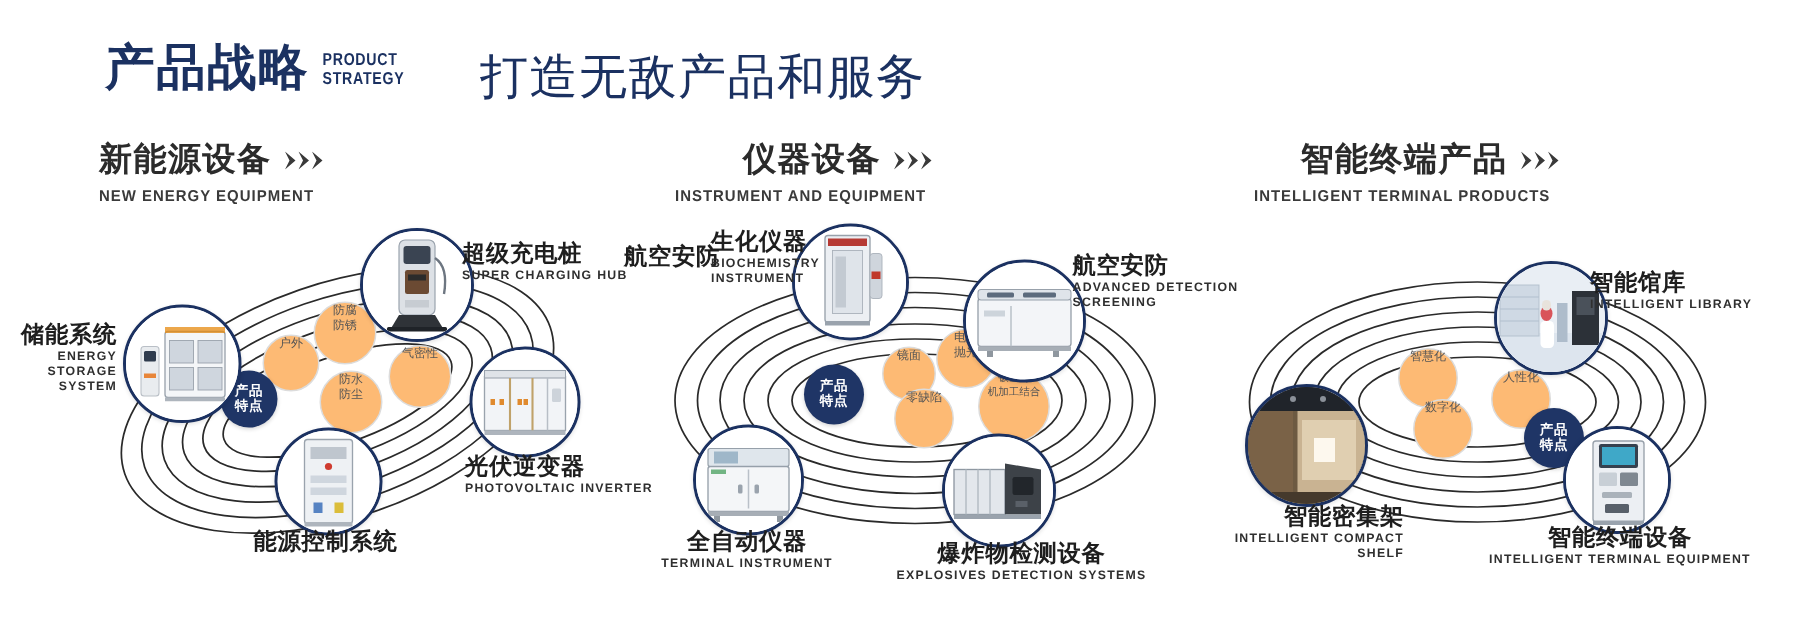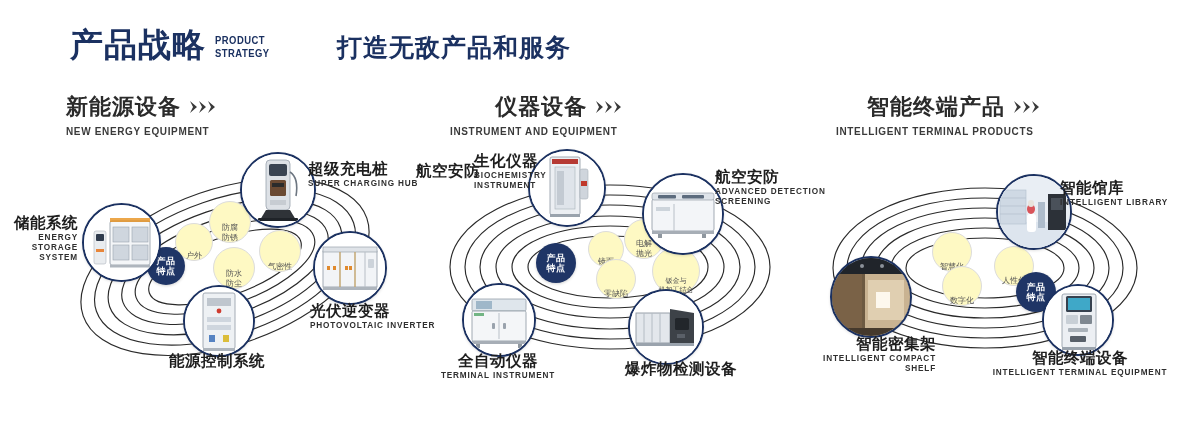--- a/index.html
+++ b/index.html
@@ -12,21 +12,21 @@
 
   
   .hdr{position:absolute;left:70px;top:28px;display:flex;align-items:flex-end;}
   .hdr-cn{
     font-size:33px;font-weight:bold;color:#1b3161;letter-spacing:1px;
     line-height:1;font-family:"DejaVu Sans","Liberation Sans",sans-serif;
   }
   .hdr-en{margin-left:9px;margin-bottom:2px;color:#1b3161;font-weight:bold;
     font-size:11.5px;line-height:12.5px;letter-spacing:.6px;
     transform:scaleX(.82);transform-origin:left bottom;}
-  .hdr-sub{position:absolute;left:337px;top:35px;font-size:25px;font-weight:bold;
+  .hdr-sub{position:absolute;left:320px;top:35px;font-size:32px;font-weight:normal;
     color:#1b3161;letter-spacing:1px;line-height:1;
     font-family:"DejaVu Sans","Liberation Sans",sans-serif;}
 
   
   .sect{position:absolute;}
   .sect-row{display:flex;align-items:center;justify-content:flex-end;}
   .sect-cn{font-size:22px;font-weight:bold;color:#2b2b2b;letter-spacing:1px;
     font-family:"DejaVu Sans","Liberation Sans",sans-serif;line-height:1;}
   .chev{margin-left:9px;display:flex;align-items:center;gap:1px;}
   .chev svg{display:block;}
@@ -35,22 +35,22 @@
 
   
   .cluster{position:absolute;}
   .rings{position:absolute;left:0;top:0;}
 
   .node{position:absolute;border-radius:50%;background:#fff;
     border:2.6px solid #1b3161;overflow:hidden;
     box-shadow:0 1px 3px rgba(0,0,0,.12);}
   .node .art{position:absolute;left:0;top:0;width:100%;height:100%;}
 
-  .feat{position:absolute;border-radius:50%;background:#fef9c3;
-    border:1px solid #dcdcdc;display:flex;align-items:flex-end;justify-content:center;
+  .feat{position:absolute;border-radius:50%;background:#fdba74;
+    border:1px solid #dcdcdc;display:flex;align-items:flex-start;justify-content:center;
     text-align:center;color:#555;font-size:8px;line-height:9.5px;
     font-family:"DejaVu Sans","Liberation Sans",sans-serif;}
   .badge{position:absolute;border-radius:50%;background:#1f3566;color:#fff;
     display:flex;align-items:center;justify-content:center;text-align:center;
     font-size:9px;line-height:10.5px;font-weight:bold;letter-spacing:.5px;
     font-family:"DejaVu Sans","Liberation Sans",sans-serif;
     box-shadow:0 1px 3px rgba(0,0,0,.18);}
 
   .lbl{position:absolute;}
   .lbl .cn{font-size:15.5px;font-weight:bold;color:#1e1e1e;letter-spacing:.5px;
@@ -333,20 +333,21 @@
         <line x1="22" y1="22" x2="22" y2="52" stroke="#b4bcc4" stroke-width="1"></line>
         <line x1="30" y1="22" x2="30" y2="52" stroke="#b4bcc4" stroke-width="1"></line>
         <path d="M40 18 L64 22 L64 52 L40 52 Z" fill="#3d4248"></path>
         <rect x="45" y="27" width="14" height="12" rx="1.5" fill="#22262b"></rect>
         <rect x="47" y="43" width="8" height="4" fill="#5a6068"></rect>
         <rect x="6" y="52" width="58" height="3" fill="#9aa3ad"></rect>
       </svg>
     </div>
     <div class="lbl c" style="left:146px;top:206px;width:210px;">
       <div class="cn">爆炸物检测设备</div>
+      <div class="en">EXPLOSIVES DETECTION SYSTEMS</div>
     </div>
   </div>
 
   <div class="cluster" style="left:820px;top:160px;width:330px;height:210px;">
 
     <svg class="rings" width="330" height="210" viewBox="0 0 330 210">
       <g fill="none" stroke="#2a2a2a" stroke-width="1.15">
         <ellipse cx="165" cy="108" rx="152" ry="80"></ellipse>
         <ellipse cx="165" cy="108" rx="138" ry="70"></ellipse>
         <ellipse cx="165" cy="108" rx="124" ry="60"></ellipse>

